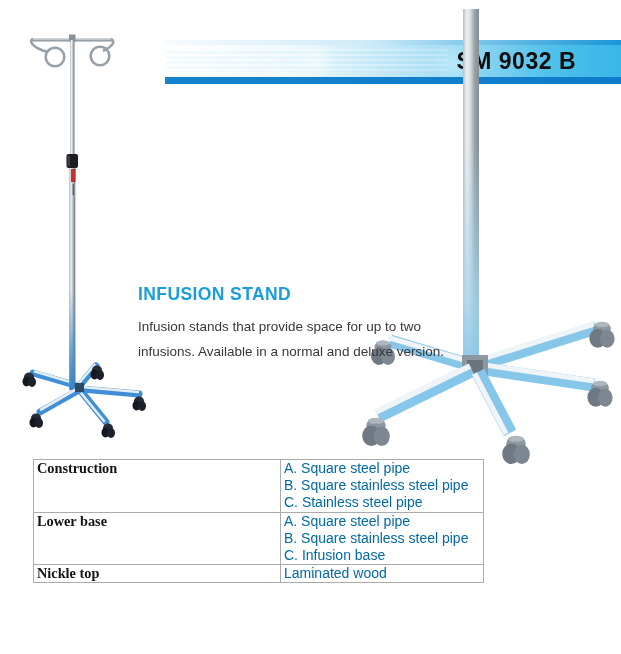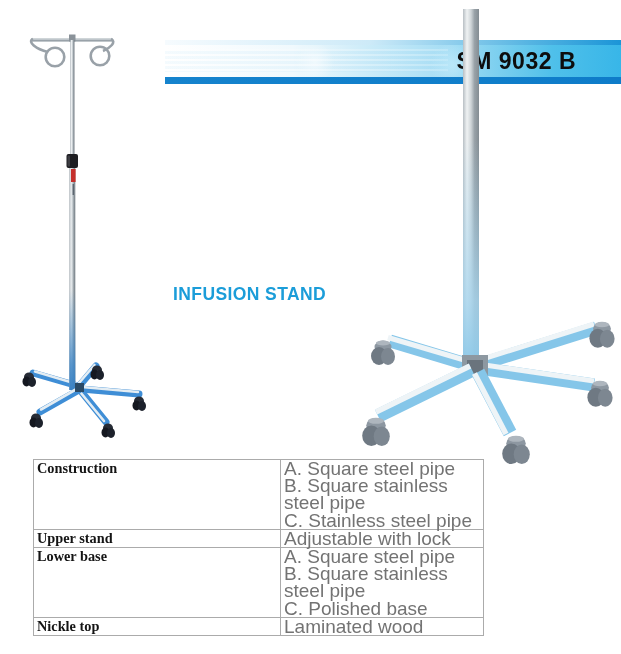--- a/index.html
+++ b/index.html
@@ -18,31 +18,31 @@
   .banner-bot{height:7px;background:linear-gradient(90deg,#1583cd,#0e7cc9);}
   .model-no{position:absolute;right:45px;top:1px;line-height:31px;font-size:23px;font-weight:bold;
     color:#0d0d0d;letter-spacing:.5px;z-index:2;}
 
   
   .photo{position:absolute;z-index:2;}
   #left-photo{left:0;top:0;}
   #right-photo{left:350px;top:0;}
 
   
-  .title-block{position:absolute;left:138px;top:284px;z-index:3;margin-left:35px;}
+  .title-block{position:absolute;left:138px;top:284px;z-index:3;}
   .prod-title{color:#1b9dd9;font-size:17.5px;font-weight:bold;letter-spacing:.4px;margin:0 0 9px 0;}
   .prod-desc{font-size:13.5px;color:#383838;line-height:25px;}
 
   
   .spec{position:absolute;left:33px;top:459px;width:451px;border-collapse:collapse;
     table-layout:fixed;z-index:3;background:transparent;}
   .spec td{border:1px solid #ababab;vertical-align:top;padding:0 0 0 3px;}
   .label-cell{width:243px;font-family:"Liberation Serif",serif;font-weight:bold;
     font-size:14.3px;color:#141414;line-height:17.2px;}
-  .value-cell{font-size:19px;color:#737373;line-height:17.2px;}
+  .value-cell{font-size:14px;color:#0369a1;line-height:17.2px;}
 </style>
 </head>
 <body>
 
 <div class="page">
 
   <div class="banner">
     <div class="banner-top"></div>
     <div class="banner-mid">
       <div class="model-no">SM 9032 B</div>
@@ -147,44 +147,42 @@
     <path d="M122 370 L28 416" stroke="#85c6e9" stroke-width="14" fill="none"></path>
     <path d="M120 366 L26 412" stroke="#eef4f7" stroke-width="5.5" fill="none"></path>
     <use href="#cR" transform="translate(26,430) scale(1.15)"></use>
     <path d="M128 372 L160 433" stroke="#85c6e9" stroke-width="14" fill="none"></path>
     <path d="M124.5 373.5 L156 434" stroke="#eef4f7" stroke-width="5.5" fill="none"></path>
     <use href="#cR" transform="translate(166,448) scale(1.15)"></use>
   </svg>
 
   <div class="title-block">
     <div class="prod-title">INFUSION STAND</div>
+    <div class="prod-desc">
+      <div>Infusion stands that provide space for up to two</div>
+      <div>infusions. Available in a normal and deluxe version.</div>
+    </div>
   </div>
 
   <table class="spec">
     <tbody>
         <tr>
           <td class="label-cell">Construction</td>
           <td class="value-cell">
             <div>A. Square steel pipe</div>
             <div>B. Square stainless steel pipe</div>
             <div>C. Stainless steel pipe</div>
           </td>
         </tr>
         <tr>
-          <td class="label-cell">Upper stand</td>
-          <td class="value-cell">
-            <div>Adjustable with lock</div>
-          </td>
-        </tr>
-        <tr>
           <td class="label-cell">Lower base</td>
           <td class="value-cell">
             <div>A. Square steel pipe</div>
             <div>B. Square stainless steel pipe</div>
-            <div>C. Polished base</div>
+            <div>C. Infusion base</div>
           </td>
         </tr>
         <tr>
           <td class="label-cell">Nickle top</td>
           <td class="value-cell">
             <div>Laminated wood</div>
           </td>
         </tr>
       </tbody>
   </table>

